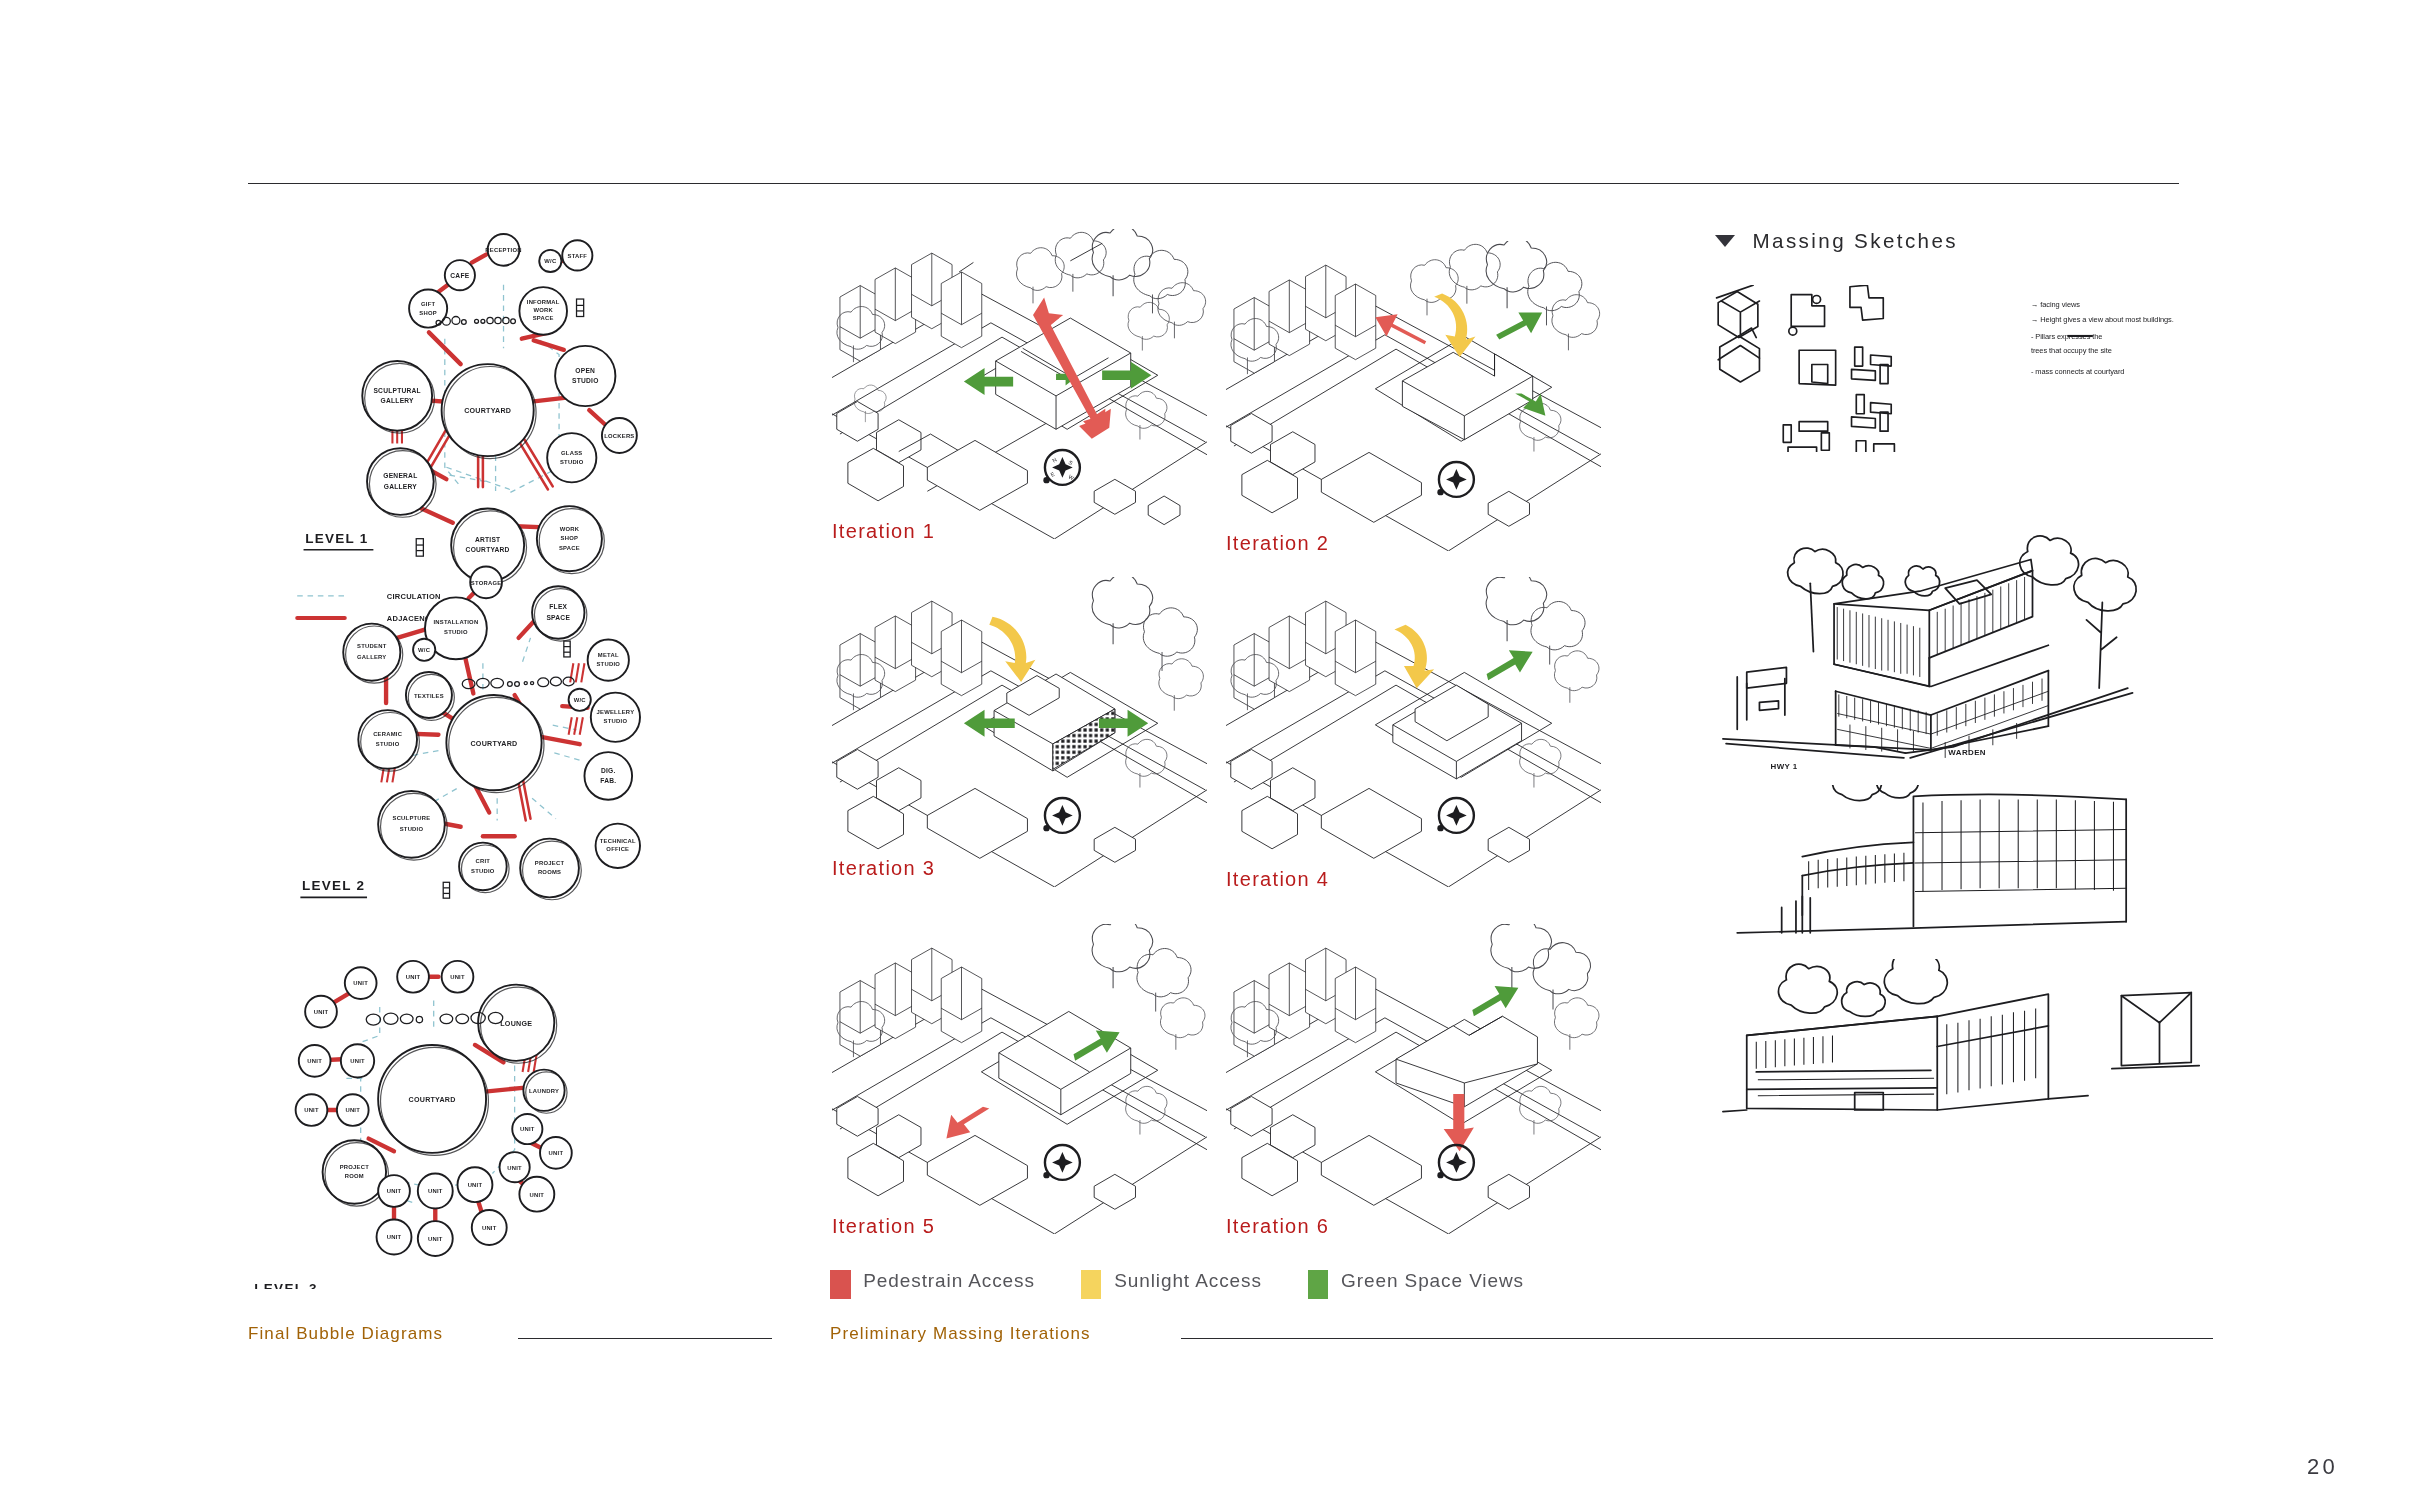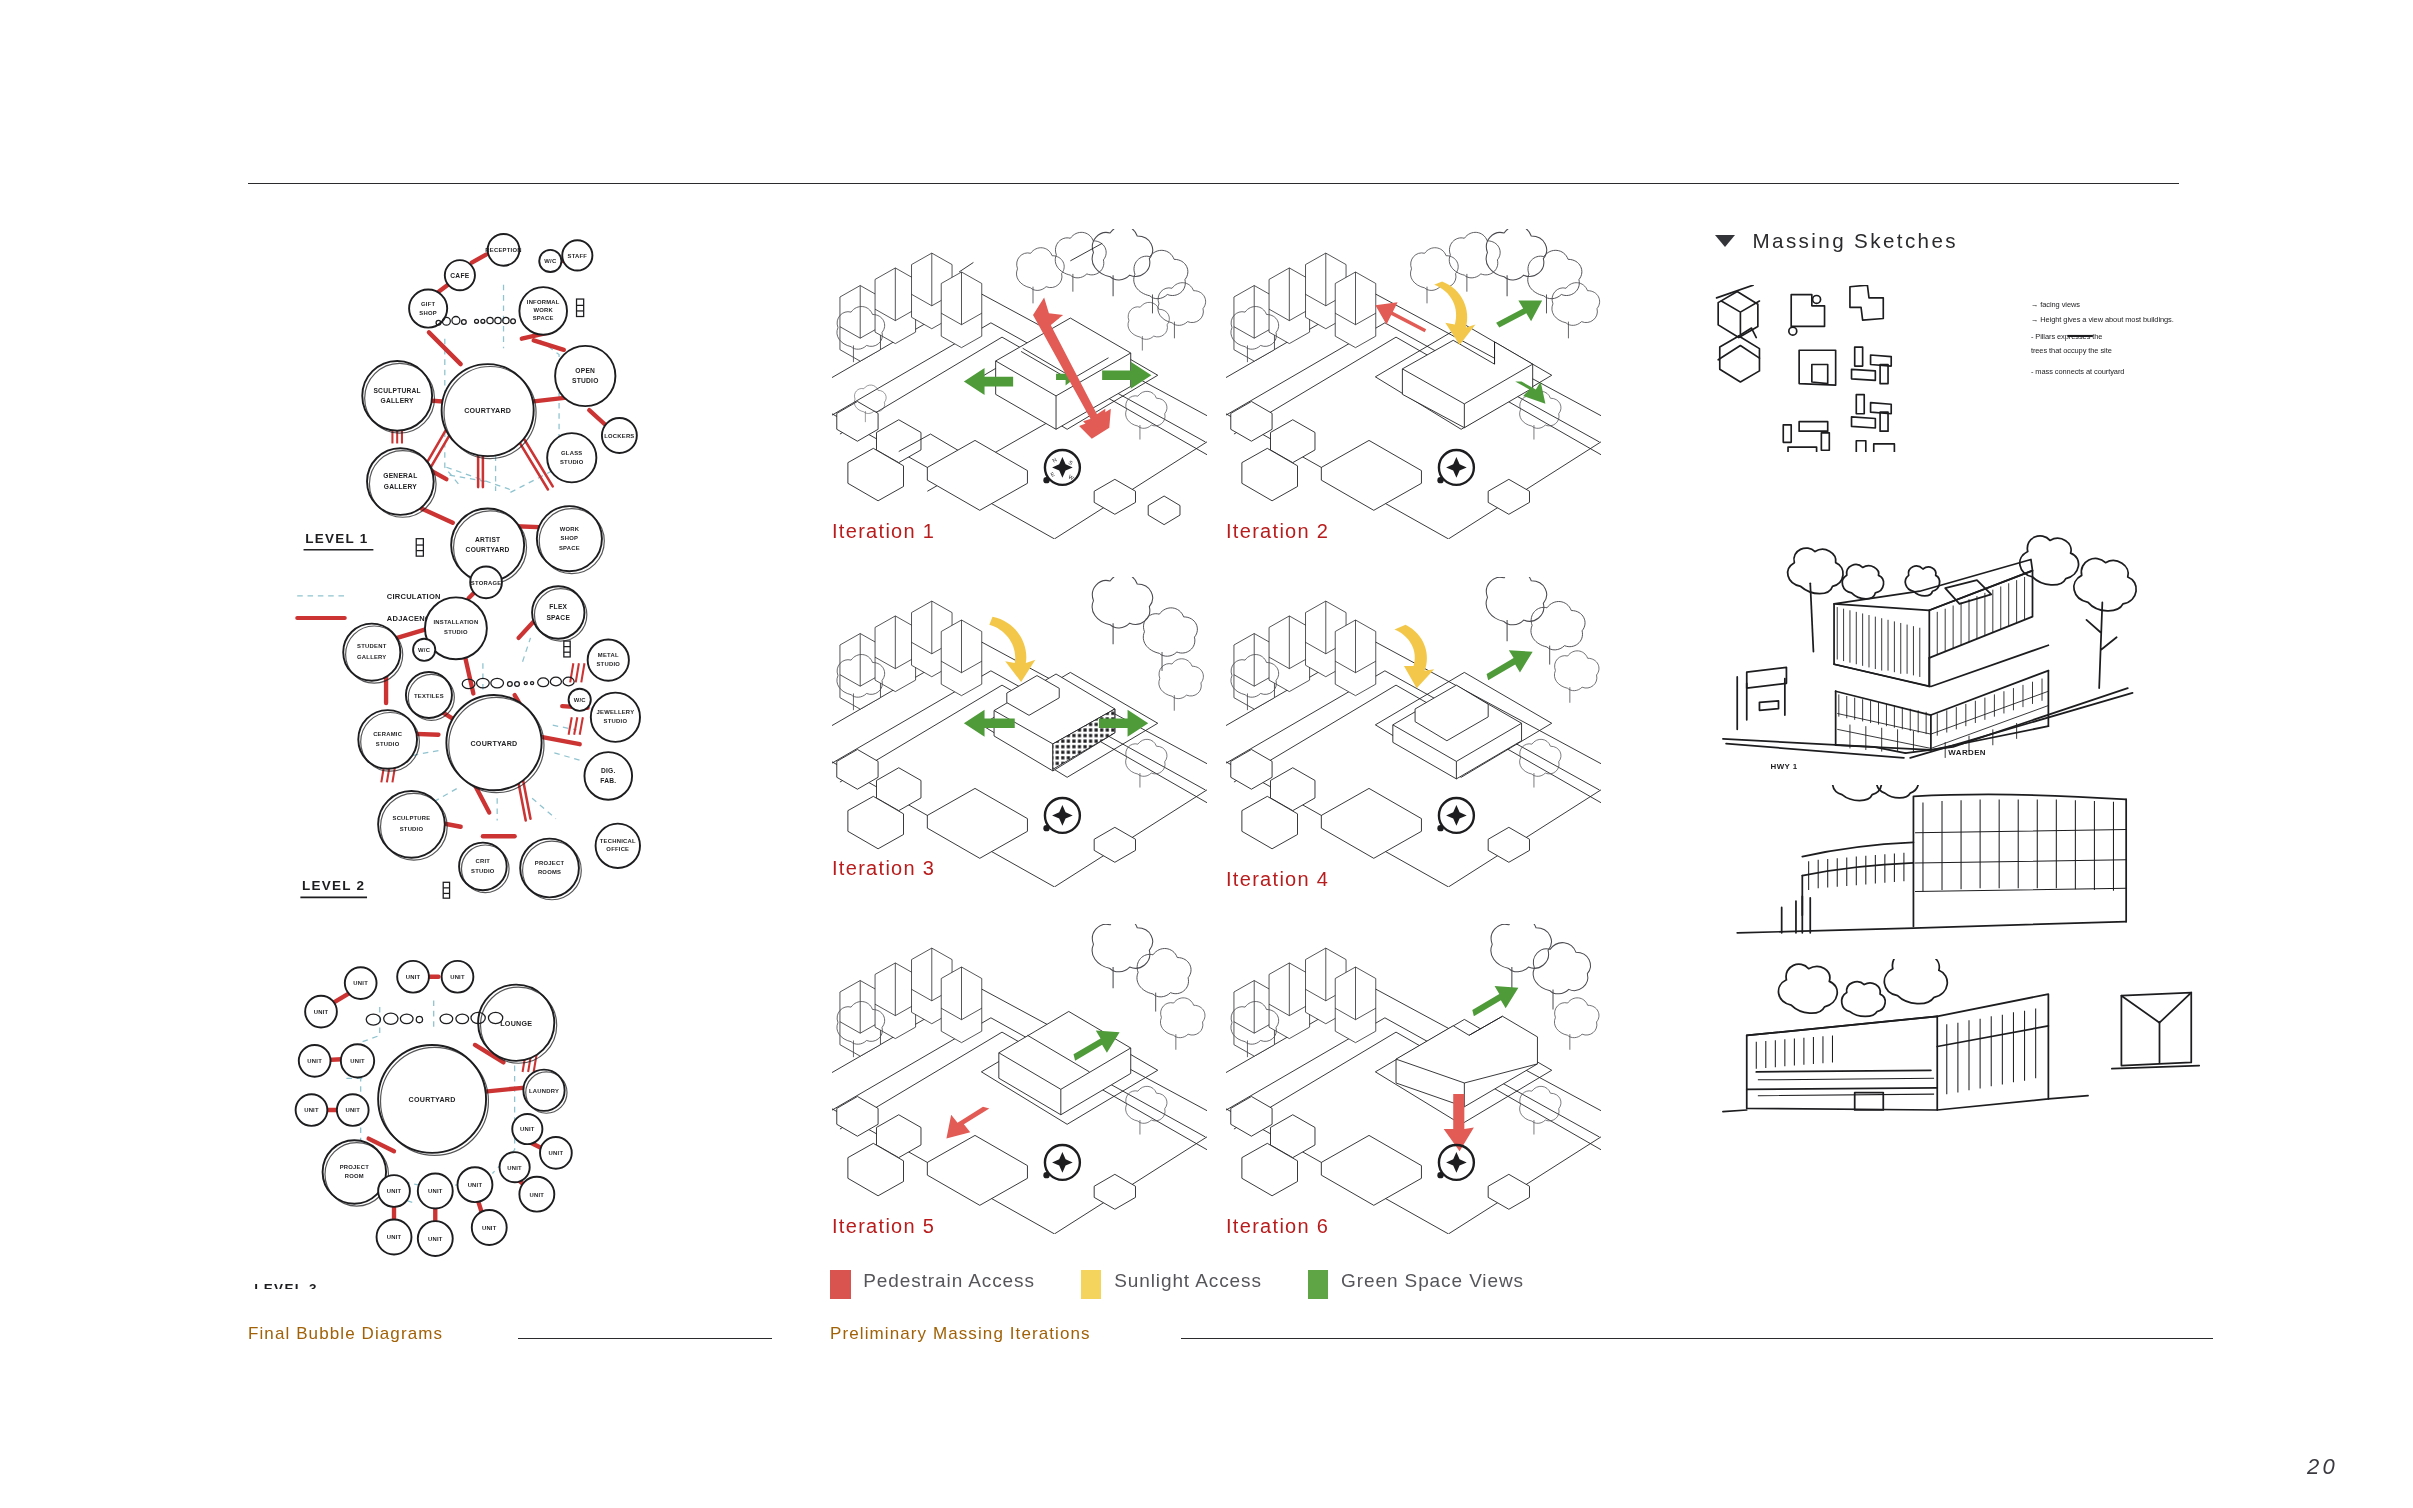--- a/index.html
+++ b/index.html
@@ -38,21 +38,21 @@
        border-top:12px solid #33333a;margin-right:17.5px;}
   #sketch-head .t{font-size:20.6px;letter-spacing:2.4px;color:#2b2b2e;white-space:nowrap;}
   .sketch-pane{position:absolute;left:0;}
 
   
   #cap-bubble{position:absolute;left:248px;top:1324px;}
   #cap-bubble .cap-rule{left:270px;top:14.3px;width:254px;}
   #cap-massing{position:absolute;left:830px;top:1324px;}
   #cap-massing .cap-rule{left:351px;top:14.3px;width:1032px;}
 
-  #page-no{position:absolute;left:2307px;top:1454px;font-size:22px;letter-spacing:3.2px;color:#3a3a40;font-style:italic;}
+  #page-no{position:absolute;left:2307px;top:1454px;font-size:22px;letter-spacing:3.2px;color:#3a3a40;}
 </style>
 </head>
 <body>
 
 <div class="page">
 
   <div class="top-rule"></div>
 
   <div id="bubble-col">
     <svg class="bubble-svg" width="492" height="1084" viewBox="0 0 620 1365">
@@ -551,21 +551,21 @@
           <path fill="#1d1d20" d="M0 -13 l4 9 l9 4 l-9 4 l-4 9 l-4 -9 l-9 -4 l9 -4z"></path>
           <text style="font-size:7px;fill:#1d1d20;font-family:'Liberation Sans',sans-serif" x="-11" y="-6" transform="rotate(-30,-11,-6)">N</text>
           <text style="font-size:7px;fill:#1d1d20;font-family:'Liberation Sans',sans-serif" x="7" y="-5" transform="rotate(30,7,-5)">S</text>
           <text style="font-size:7px;fill:#1d1d20;font-family:'Liberation Sans',sans-serif" x="-13" y="12" transform="rotate(-30,-13,12)">E</text>
           <text style="font-size:7px;fill:#1d1d20;font-family:'Liberation Sans',sans-serif" x="7" y="13" transform="rotate(30,7,13)">W</text>
         </g>
       </svg>
       <div class="iter-label" style="left:0;top:291px">Iteration 1</div>
     </div>
 
-    <div class="iter-cell" style="left:394px;top:0px">
+    <div class="iter-cell" style="left:394px;top:12px">
       <svg class="iter-frame" viewBox="0 0 472 390">
         <path class="lnf" d="M-40 210 L185 80 L500 250 L280 390 Z"></path>
         <path class="ln" d="M-10 240 L200 118 L470 268"></path>
         <path class="ln" d="M10 258 L214 136 L472 284"></path>
         <g transform="translate(10,60) scale(.85)">
           <use href="#tower" x="0" y="30"></use>
             <use href="#tower" x="52" y="4"></use>
           <use href="#tower" x="106" y="-18"></use>
             <use href="#tower" x="150" y="10"></use>
         </g>

